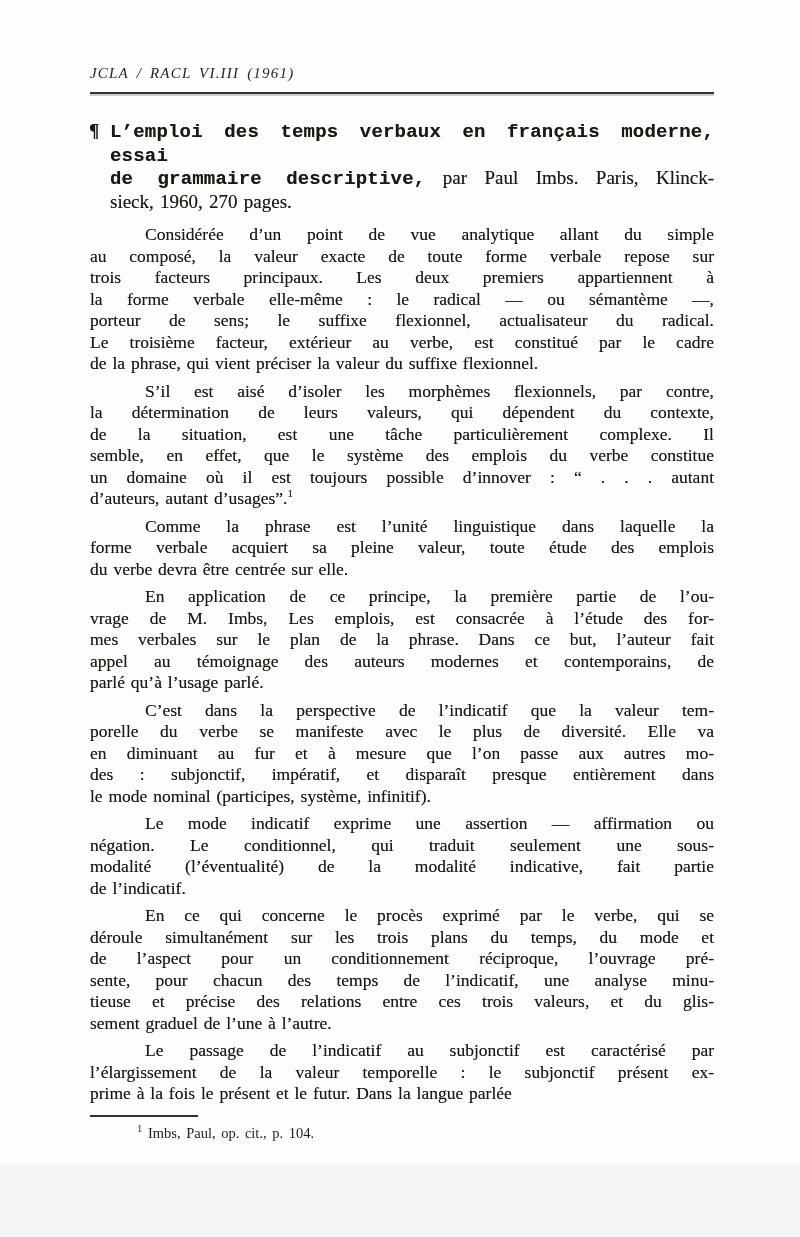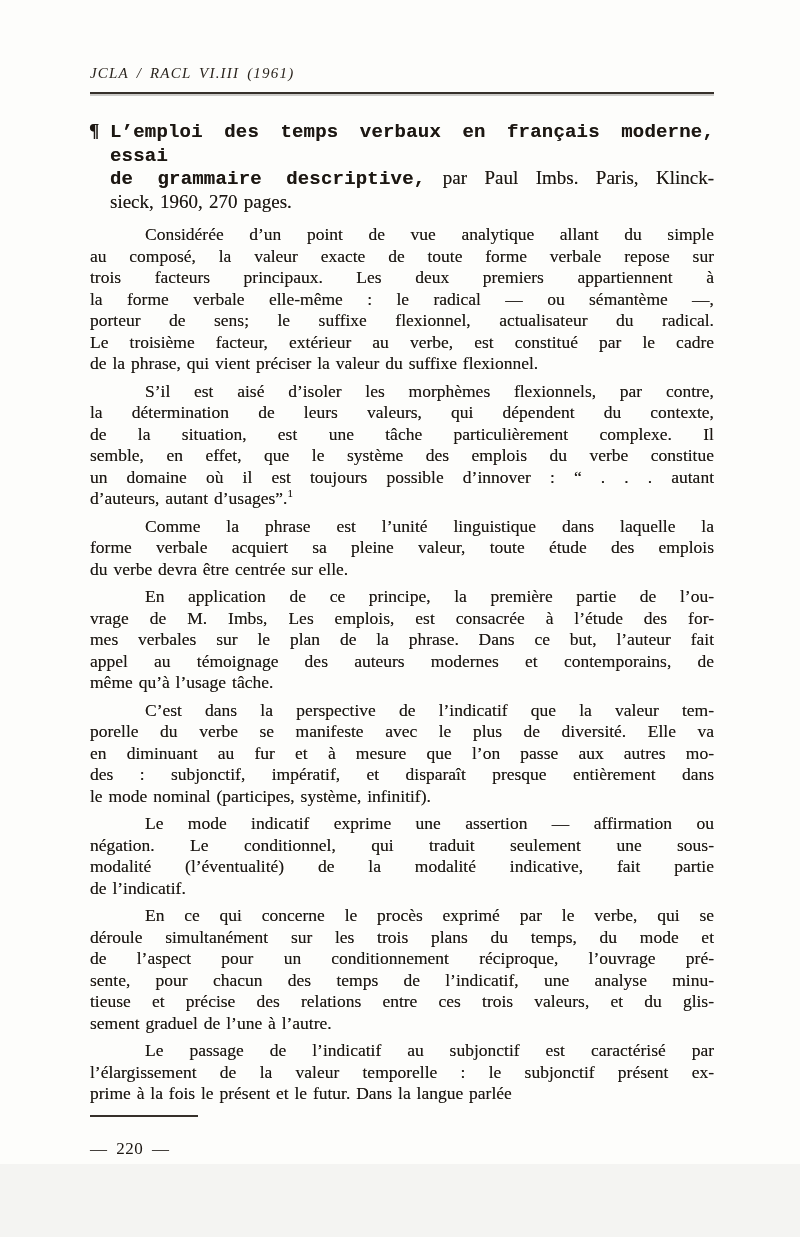--- a/index.html
+++ b/index.html
@@ -154,21 +154,21 @@
         <div class="ln last">du verbe devra être centrée sur elle.</div>
       </div>
 
       <div class="para">
         <div class="ln j first">En application de ce principe, la première partie de l’ou-</div>
         <div class="ln j">
           <span>vrage de M. Imbs, </span><span class="it">Les emplois,</span><span> est consacrée à l’étude des for-</span>
         </div>
         <div class="ln j">mes verbales sur le plan de la phrase.  Dans ce but, l’auteur fait</div>
         <div class="ln j">appel au témoignage des auteurs modernes et contemporains, de</div>
-        <div class="ln last">même qu’à l’usage tâche.</div>
+        <div class="ln last">parlé qu’à l’usage parlé.</div>
       </div>
 
       <div class="para">
         <div class="ln j first">C’est dans la perspective de l’indicatif que la valeur tem-</div>
         <div class="ln j">porelle du verbe se manifeste avec le plus de diversité.  Elle va</div>
         <div class="ln j">en diminuant au fur et à mesure que l’on passe aux autres mo-</div>
         <div class="ln j">des : subjonctif, impératif, et disparaît presque entièrement dans</div>
         <div class="ln last">le mode nominal (participes, système, infinitif).</div>
       </div>
 
@@ -191,17 +191,20 @@
       <div class="para">
         <div class="ln j first">Le passage de l’indicatif au subjonctif est caractérisé par</div>
         <div class="ln j">l’élargissement de la valeur temporelle : le subjonctif présent ex-</div>
         <div class="ln last">prime à la fois le présent et le futur.  Dans la langue parlée</div>
       </div>
 
     </div>
 
     <div class="footnote-rule"></div>
 
+    <div class="footnote">
+      <sup>1</sup> <span>Imbs, Paul, </span><span class="it">op. cit.</span><span>, p. 104.</span>
+    </div>
 
     <div class="page-number">— 220 —</div>
 
   </div>
 </div>
 
 </body></html>

